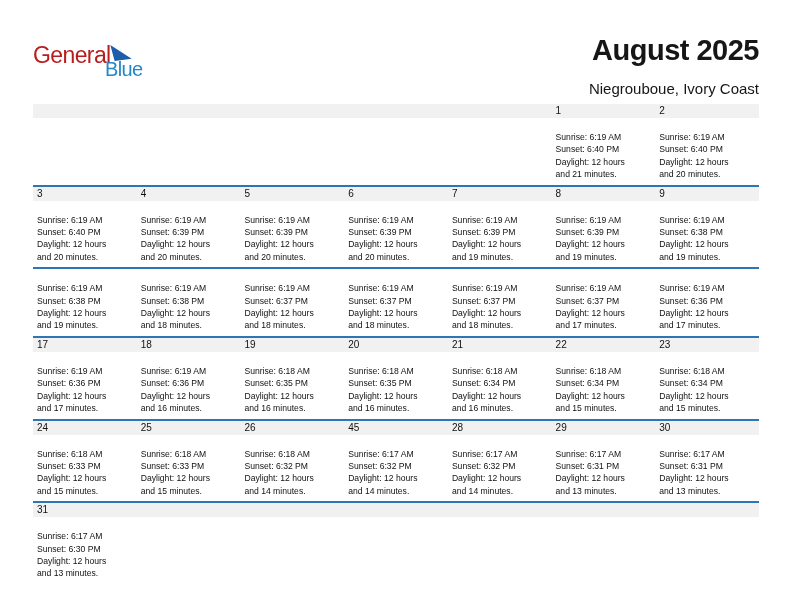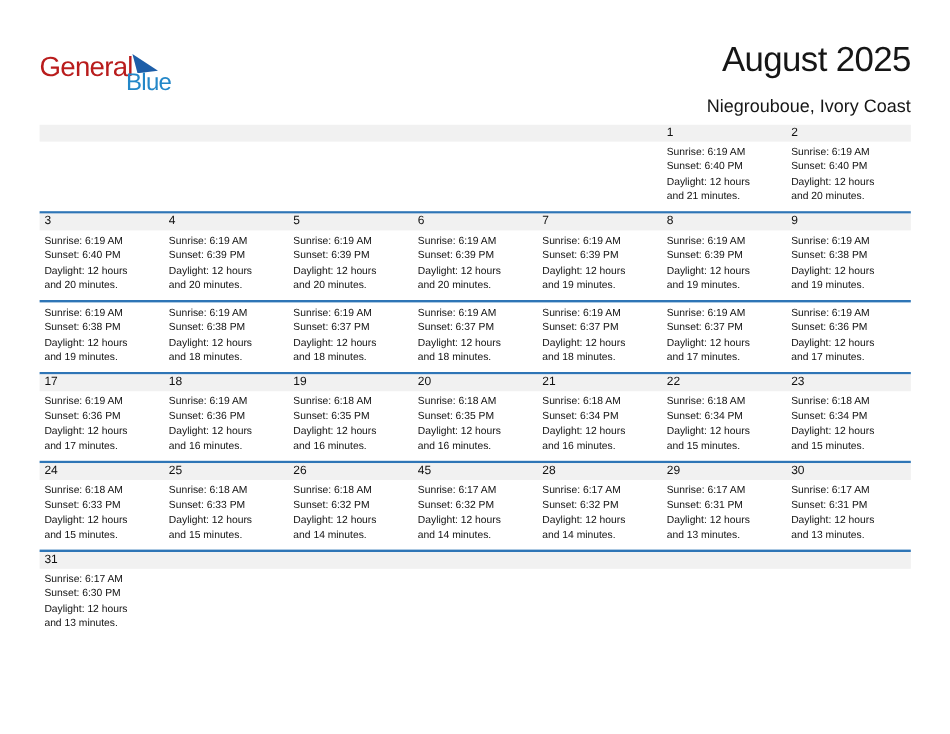--- a/index.html
+++ b/index.html
@@ -20,36 +20,36 @@
   .content{position:absolute;left:33px;top:0;width:726px;}
 
   
   .top{position:relative;height:104px;}
   .logo{position:absolute;left:0;top:44px;line-height:1;}
   .logo-row1{display:flex;align-items:flex-start;}
   .logo-general{font-size:23px;color:#b91c1c;letter-spacing:-0.6px;}
   .logo-triangle{margin-left:-1px;margin-top:1px;}
   .logo-blue{font-size:20px;color:var(--logo-blue);letter-spacing:-0.6px;margin:-8px 0 0 72px;}
   .titles{position:absolute;right:0;top:34px;text-align:right;}
-  .page-title{margin:0;font-size:29px;font-weight:400;color:var(--ink);letter-spacing:-0.5px;}
+  .page-title{margin:0;font-size:29px;font-weight:700;color:var(--ink);letter-spacing:-0.5px;}
   .page-subtitle{margin-top:13px;font-size:15px;color:var(--ink);}
 
   
   .weekday-row{display:flex;height:22px;background:var(--header-blue);}
   .weekday{flex:1 1 0;color:#ffffff;font-size:11.5px;line-height:22px;padding-left:5px;
            white-space:nowrap;overflow:hidden;}
 
   
   .weeks{width:726px;}
   .week-row{border-bottom:2px solid var(--divider-blue);}
   .week-row:last-child{border-bottom:none;}
   .num-band{display:flex;background:var(--band-gray);height:14px;}
   .day-num{flex:1 1 0;font-size:10px;line-height:14px;padding-left:4px;color:#111;}
   .details-band{display:flex;min-height:58px;}
-  .day-cell{flex:1 1 0;padding:2px 6px 4px 4px;font-size:8.6px;line-height:12.4px;
+  .day-cell{flex:1 1 0;padding:13px 6px 4px 4px;font-size:8.6px;line-height:12.4px;
             color:#111;overflow:hidden;white-space:nowrap;}
 </style>
 </head>
 <body>
 
 <div class="page">
   <div class="content">
 
     <div class="top">
       <div class="logo">

